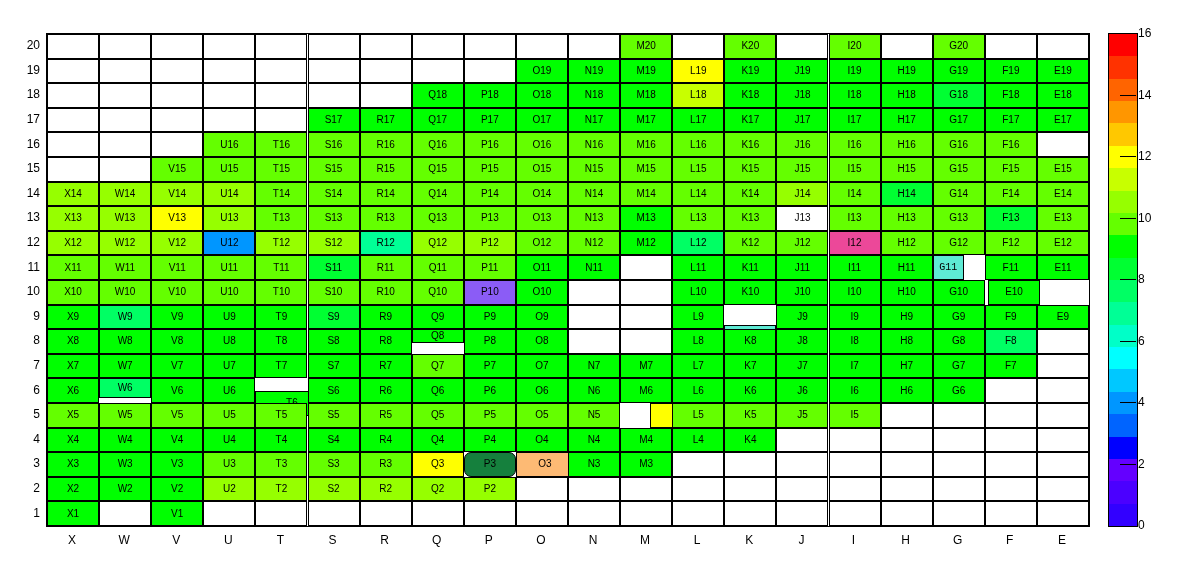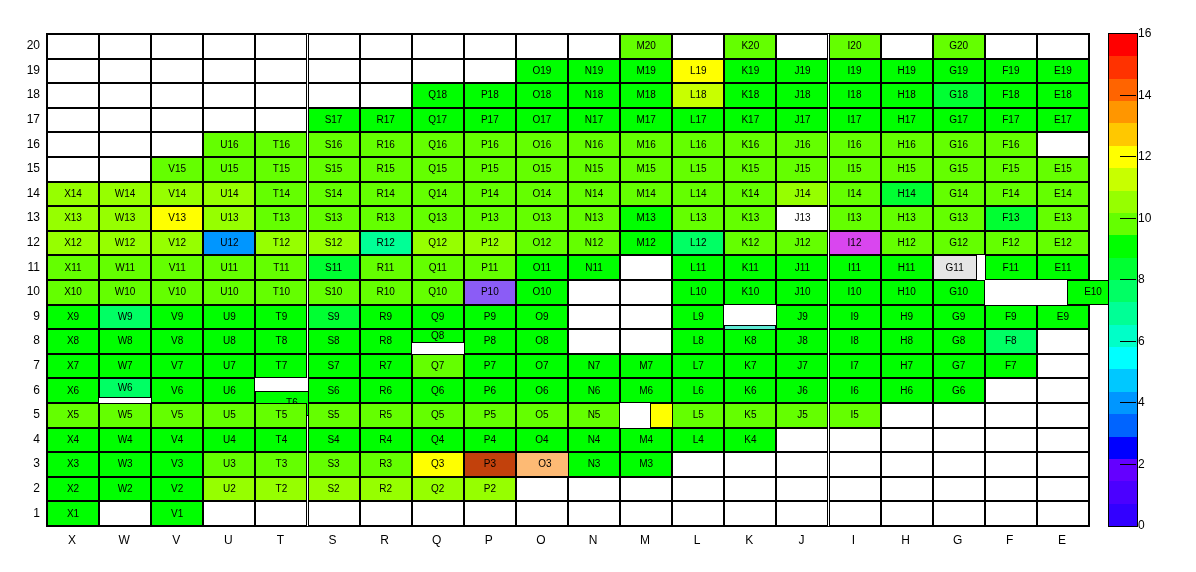--- a/index.html
+++ b/index.html
@@ -235,62 +235,62 @@
       <div class="cell" style="left: 260.5px; top: 196.8px; width: 52.1px; height: 24.6px; background: rgb(150, 255, 0);">S12</div>
       <div class="cell" style="left: 312.6px; top: 196.8px; width: 52.1px; height: 24.6px; background: rgb(0, 255, 150);">R12</div>
       <div class="cell" style="left: 364.7px; top: 196.8px; width: 52.1px; height: 24.6px; background: rgb(150, 255, 0);">Q12</div>
       <div class="cell" style="left: 416.8px; top: 196.8px; width: 52.1px; height: 24.6px; background: rgb(150, 255, 0);">P12</div>
       <div class="cell" style="left: 468.9px; top: 196.8px; width: 52.1px; height: 24.6px; background: rgb(100, 255, 0);">O12</div>
       <div class="cell" style="left: 521px; top: 196.8px; width: 52.1px; height: 24.6px; background: rgb(100, 255, 0);">N12</div>
       <div class="cell" style="left: 573.1px; top: 196.8px; width: 52.1px; height: 24.6px; background: rgb(0, 255, 0);">M12</div>
       <div class="cell" style="left: 625.2px; top: 196.8px; width: 52.1px; height: 24.6px; background: rgb(0, 255, 100);">L12</div>
       <div class="cell" style="left: 677.3px; top: 196.8px; width: 52.1px; height: 24.6px; background: rgb(100, 255, 0);">K12</div>
       <div class="cell" style="left: 729.4px; top: 196.8px; width: 52.1px; height: 24.6px; background: rgb(100, 255, 0);">J12</div>
-      <div class="cell" style="left: 781.5px; top: 196.8px; width: 52.1px; height: 24.6px; background: #d946ef;">I12</div>
+      <div class="cell" style="left: 781.5px; top: 196.8px; width: 52.1px; height: 24.6px; background: #ec4899;">I12</div>
       <div class="cell" style="left: 833.6px; top: 196.8px; width: 52.1px; height: 24.6px; background: rgb(100, 255, 0);">H12</div>
       <div class="cell" style="left: 885.7px; top: 196.8px; width: 52.1px; height: 24.6px; background: rgb(100, 255, 0);">G12</div>
       <div class="cell" style="left: 937.8px; top: 196.8px; width: 52.1px; height: 24.6px; background: rgb(100, 255, 0);">F12</div>
       <div class="cell" style="left: 989.9px; top: 196.8px; width: 52.1px; height: 24.6px; background: rgb(100, 255, 0);">E12</div>
       <div class="cell" style="left: 0px; top: 221.4px; width: 52.1px; height: 24.6px; background: rgb(100, 255, 0);">X11</div>
       <div class="cell" style="left: 52.1px; top: 221.4px; width: 52.1px; height: 24.6px; background: rgb(100, 255, 0);">W11</div>
       <div class="cell" style="left: 104.2px; top: 221.4px; width: 52.1px; height: 24.6px; background: rgb(100, 255, 0);">V11</div>
       <div class="cell" style="left: 156.3px; top: 221.4px; width: 52.1px; height: 24.6px; background: rgb(100, 255, 0);">U11</div>
       <div class="cell" style="left: 208.4px; top: 221.4px; width: 52.1px; height: 24.6px; background: rgb(100, 255, 0);">T11</div>
       <div class="cell" style="left: 260.5px; top: 221.4px; width: 52.1px; height: 24.6px; background: rgb(0, 255, 50);">S11</div>
       <div class="cell" style="left: 312.6px; top: 221.4px; width: 52.1px; height: 24.6px; background: rgb(100, 255, 0);">R11</div>
       <div class="cell" style="left: 364.7px; top: 221.4px; width: 52.1px; height: 24.6px; background: rgb(100, 255, 0);">Q11</div>
       <div class="cell" style="left: 416.8px; top: 221.4px; width: 52.1px; height: 24.6px; background: rgb(100, 255, 0);">P11</div>
       <div class="cell" style="left: 468.9px; top: 221.4px; width: 52.1px; height: 24.6px; background: rgb(0, 255, 0);">O11</div>
       <div class="cell" style="left: 521px; top: 221.4px; width: 52.1px; height: 24.6px; background: rgb(0, 255, 0);">N11</div>
       <div class="cell" style="left: 625.2px; top: 221.4px; width: 52.1px; height: 24.6px; background: rgb(0, 255, 0);">L11</div>
       <div class="cell" style="left: 677.3px; top: 221.4px; width: 52.1px; height: 24.6px; background: rgb(0, 255, 0);">K11</div>
       <div class="cell" style="left: 729.4px; top: 221.4px; width: 52.1px; height: 24.6px; background: rgb(0, 255, 0);">J11</div>
       <div class="cell" style="left: 781.5px; top: 221.4px; width: 52.1px; height: 24.6px; background: rgb(0, 255, 0);">I11</div>
       <div class="cell" style="left: 833.6px; top: 221.4px; width: 52.1px; height: 24.6px; background: rgb(0, 255, 0);">H11</div>
-      <div class="cell" style="left: 885.7px; top: 221.4px; width: 44px; height: 24.6px; background: #e5e5e5;">G11</div>
+      <div class="cell" style="left: 885.7px; top: 221.4px; width: 31px; height: 24.6px; background: #5eead4; font-family: Liberation Mono, monospace;">G11</div>
       <div class="cell" style="left: 937.8px; top: 221.4px; width: 52.1px; height: 24.6px; background: rgb(0, 255, 0);">F11</div>
       <div class="cell" style="left: 989.9px; top: 221.4px; width: 52.1px; height: 24.6px; background: rgb(0, 255, 0);">E11</div>
       <div class="cell" style="left: 0px; top: 246px; width: 52.1px; height: 24.6px; background: rgb(100, 255, 0);">X10</div>
       <div class="cell" style="left: 52.1px; top: 246px; width: 52.1px; height: 24.6px; background: rgb(100, 255, 0);">W10</div>
       <div class="cell" style="left: 104.2px; top: 246px; width: 52.1px; height: 24.6px; background: rgb(100, 255, 0);">V10</div>
       <div class="cell" style="left: 156.3px; top: 246px; width: 52.1px; height: 24.6px; background: rgb(100, 255, 0);">U10</div>
       <div class="cell" style="left: 208.4px; top: 246px; width: 52.1px; height: 24.6px; background: rgb(100, 255, 0);">T10</div>
       <div class="cell" style="left: 260.5px; top: 246px; width: 52.1px; height: 24.6px; background: rgb(100, 255, 0);">S10</div>
       <div class="cell" style="left: 312.6px; top: 246px; width: 52.1px; height: 24.6px; background: rgb(100, 255, 0);">R10</div>
       <div class="cell" style="left: 364.7px; top: 246px; width: 52.1px; height: 24.6px; background: rgb(100, 255, 0);">Q10</div>
       <div class="cell" style="left: 416.8px; top: 246px; width: 52.1px; height: 24.6px; background: #8b5cf6;">P10</div>
       <div class="cell" style="left: 468.9px; top: 246px; width: 52.1px; height: 24.6px; background: rgb(0, 255, 0);">O10</div>
       <div class="cell" style="left: 625.2px; top: 246px; width: 52.1px; height: 24.6px; background: rgb(0, 255, 0);">L10</div>
       <div class="cell" style="left: 677.3px; top: 246px; width: 52.1px; height: 24.6px; background: rgb(0, 255, 0);">K10</div>
       <div class="cell" style="left: 729.4px; top: 246px; width: 52.1px; height: 24.6px; background: rgb(0, 255, 0);">J10</div>
       <div class="cell" style="left: 781.5px; top: 246px; width: 52.1px; height: 24.6px; background: rgb(0, 255, 0);">I10</div>
       <div class="cell" style="left: 833.6px; top: 246px; width: 52.1px; height: 24.6px; background: rgb(0, 255, 0);">H10</div>
       <div class="cell" style="left: 885.7px; top: 246px; width: 52.1px; height: 24.6px; background: rgb(0, 255, 0);">G10</div>
       <div class="cell" style="left: 937.8px; top: 246px; width: 52.1px; height: 24.6px; background: rgb(0, 255, 0); margin-top: 40px;">F10</div>
-      <div class="cell" style="left: 1020px; top: 246px; width: 52.1px; height: 24.6px; background: rgb(0, 255, 0);">E10</div>
+      <div class="cell" style="left: 941px; top: 246px; width: 52.1px; height: 24.6px; background: rgb(0, 255, 0);">E10</div>
       <div class="cell" style="left: 0px; top: 270.6px; width: 52.1px; height: 24.6px; background: rgb(0, 255, 0);">X9</div>
       <div class="cell" style="left: 52.1px; top: 270.6px; width: 52.1px; height: 24.6px; background: rgb(0, 255, 100);">W9</div>
       <div class="cell" style="left: 104.2px; top: 270.6px; width: 52.1px; height: 24.6px; background: rgb(0, 255, 0);">V9</div>
       <div class="cell" style="left: 156.3px; top: 270.6px; width: 52.1px; height: 24.6px; background: rgb(0, 255, 0);">U9</div>
       <div class="cell" style="left: 208.4px; top: 270.6px; width: 52.1px; height: 24.6px; background: rgb(0, 255, 0);">T9</div>
       <div class="cell" style="left: 260.5px; top: 270.6px; width: 52.1px; height: 24.6px; background: rgb(0, 255, 50);">S9</div>
       <div class="cell" style="left: 312.6px; top: 270.6px; width: 52.1px; height: 24.6px; background: rgb(0, 255, 0);">R9</div>
       <div class="cell" style="left: 364.7px; top: 270.6px; width: 52.1px; height: 24.6px; background: rgb(0, 255, 0);">Q9</div>
       <div class="cell" style="left: 416.8px; top: 270.6px; width: 52.1px; height: 24.6px; background: rgb(0, 255, 0);">P9</div>
       <div class="cell" style="left: 468.9px; top: 270.6px; width: 52.1px; height: 24.6px; background: rgb(0, 255, 0);">O9</div>
@@ -387,21 +387,21 @@
       <div class="cell" style="left: 625.2px; top: 393.6px; width: 52.1px; height: 24.6px; background: rgb(0, 255, 0);">L4</div>
       <div class="cell" style="left: 677.3px; top: 393.6px; width: 52.1px; height: 24.6px; background: rgb(0, 255, 0);">K4</div>
       <div class="cell" style="left: 0px; top: 418.2px; width: 52.1px; height: 24.6px; background: rgb(0, 255, 0);">X3</div>
       <div class="cell" style="left: 52.1px; top: 418.2px; width: 52.1px; height: 24.6px; background: rgb(0, 255, 0);">W3</div>
       <div class="cell" style="left: 104.2px; top: 418.2px; width: 52.1px; height: 24.6px; background: rgb(0, 255, 0);">V3</div>
       <div class="cell" style="left: 156.3px; top: 418.2px; width: 52.1px; height: 24.6px; background: rgb(100, 255, 0);">U3</div>
       <div class="cell" style="left: 208.4px; top: 418.2px; width: 52.1px; height: 24.6px; background: rgb(100, 255, 0);">T3</div>
       <div class="cell" style="left: 260.5px; top: 418.2px; width: 52.1px; height: 24.6px; background: rgb(100, 255, 0);">S3</div>
       <div class="cell" style="left: 312.6px; top: 418.2px; width: 52.1px; height: 24.6px; background: rgb(100, 255, 0);">R3</div>
       <div class="cell" style="left: 364.7px; top: 418.2px; width: 52.1px; height: 24.6px; background: rgb(255, 255, 0);">Q3</div>
-      <div class="cell" style="left: 416.8px; top: 418.2px; width: 52.1px; height: 24.6px; background: #c2410c;">P3</div>
+      <div class="cell" style="left: 416.8px; top: 418.2px; width: 52.1px; height: 24.6px; background: #15803d; border-radius: 7px;">P3</div>
       <div class="cell" style="left: 468.9px; top: 418.2px; width: 58px; height: 24.6px; background: #fdba74;">O3</div>
       <div class="cell" style="left: 521px; top: 418.2px; width: 52.1px; height: 24.6px; background: rgb(0, 255, 0);">N3</div>
       <div class="cell" style="left: 573.1px; top: 418.2px; width: 52.1px; height: 24.6px; background: rgb(0, 255, 0);">M3</div>
       <div class="cell" style="left: 0px; top: 442.8px; width: 52.1px; height: 24.6px; background: rgb(0, 255, 0);">X2</div>
       <div class="cell" style="left: 52.1px; top: 442.8px; width: 52.1px; height: 24.6px; background: rgb(0, 255, 0);">W2</div>
       <div class="cell" style="left: 104.2px; top: 442.8px; width: 52.1px; height: 24.6px; background: rgb(0, 255, 0);">V2</div>
       <div class="cell" style="left: 156.3px; top: 442.8px; width: 52.1px; height: 24.6px; background: rgb(150, 255, 0);">U2</div>
       <div class="cell" style="left: 208.4px; top: 442.8px; width: 52.1px; height: 24.6px; background: rgb(150, 255, 0);">T2</div>
       <div class="cell" style="left: 260.5px; top: 442.8px; width: 52.1px; height: 24.6px; background: rgb(150, 255, 0);">S2</div>
       <div class="cell" style="left: 312.6px; top: 442.8px; width: 52.1px; height: 24.6px; background: rgb(150, 255, 0);">R2</div>

